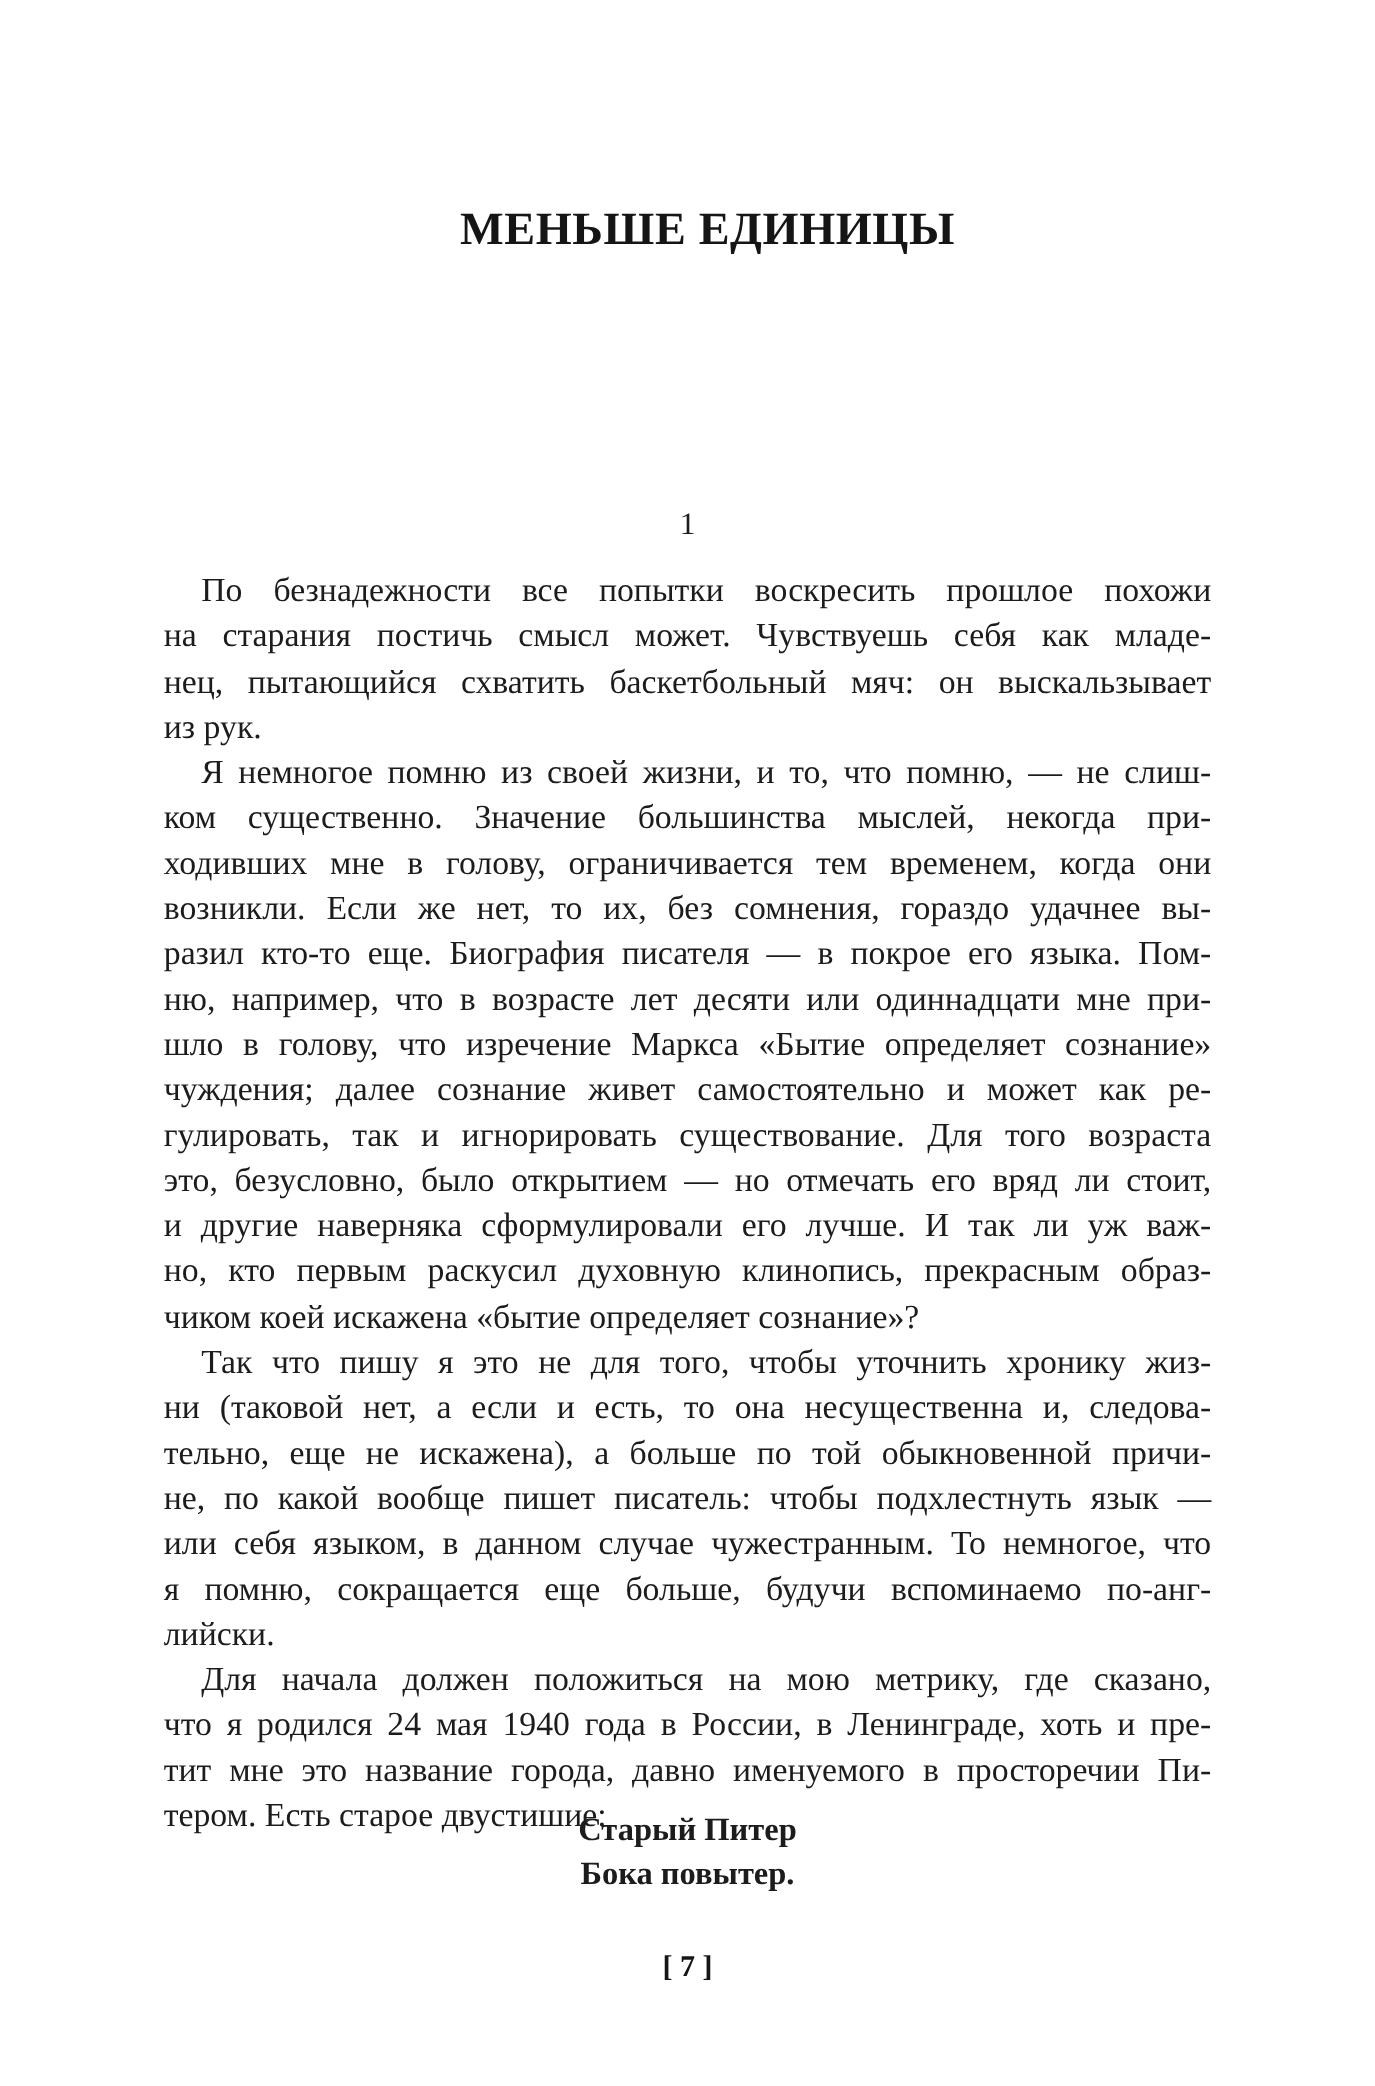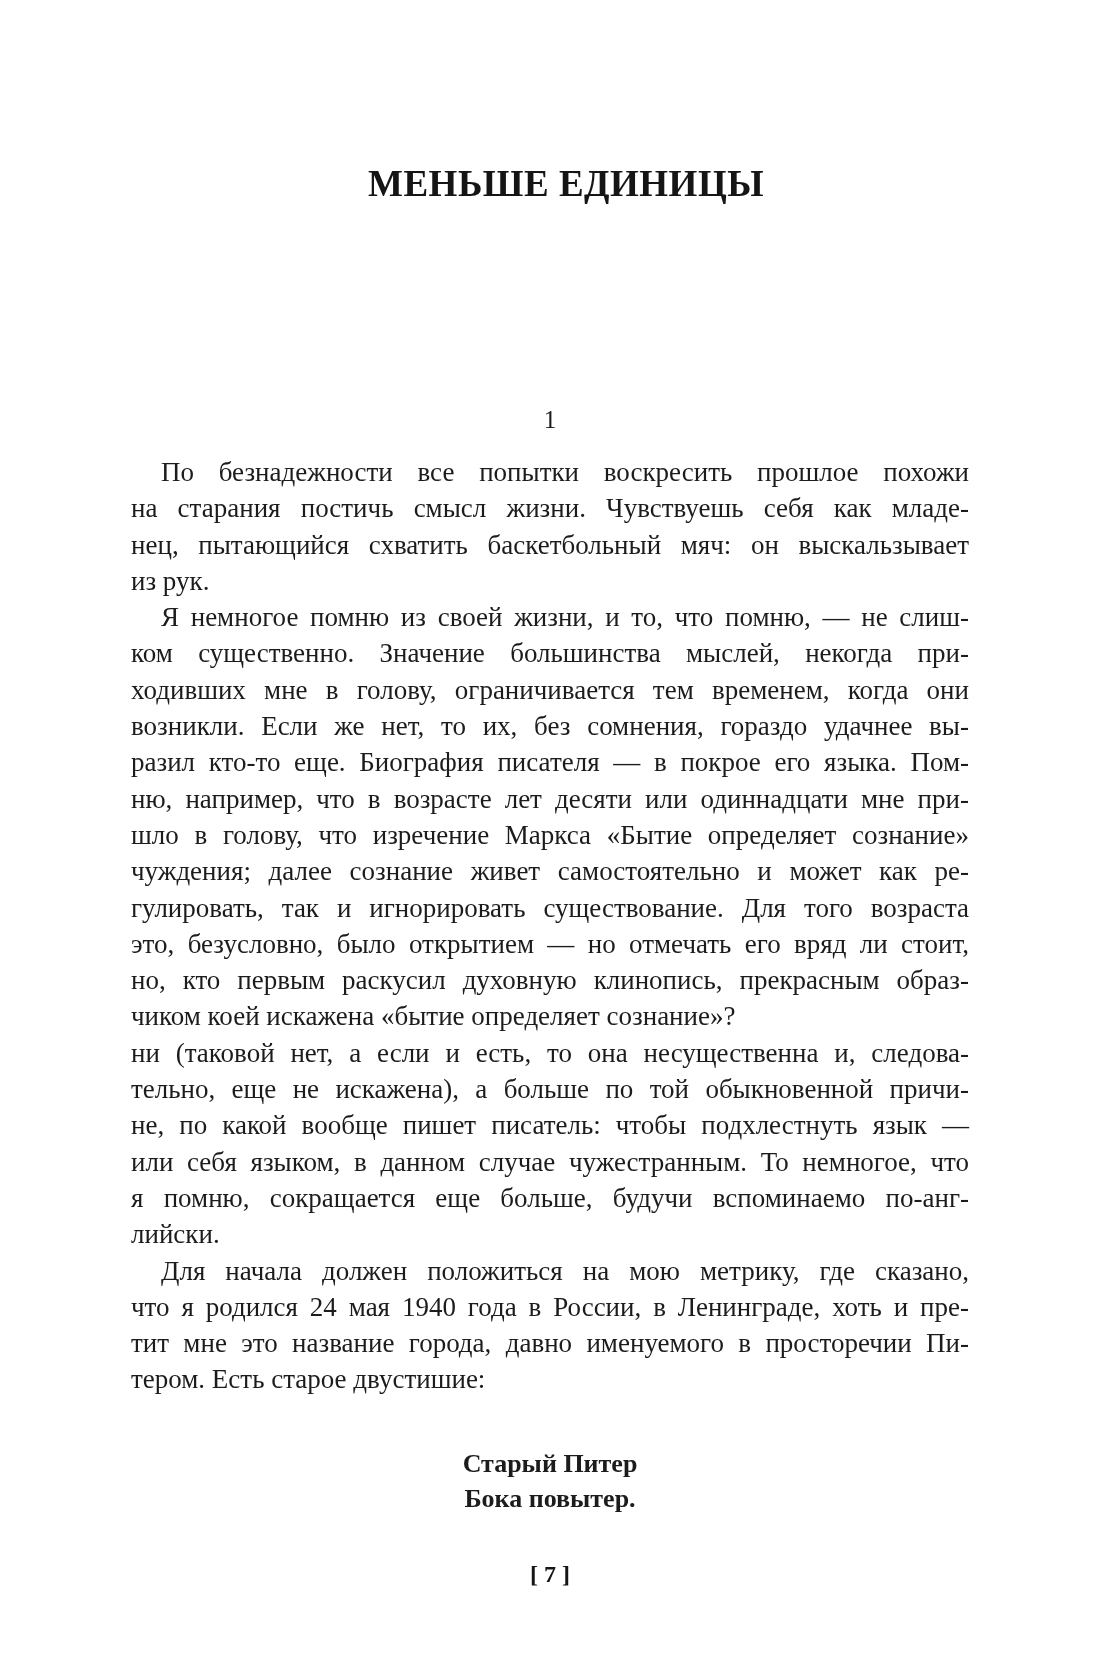--- a/index.html
+++ b/index.html
@@ -95,41 +95,43 @@
 <body>
 
 <div class="page">
   <h1 class="chapter-title">МЕНЬШЕ ЕДИНИЦЫ</h1>
   <div class="section-number">1</div>
 
   <div class="body-text">
 
     <div class="paragraph">
       <span class="line indent">По безнадежности все попытки воскресить прошлое похожи</span>
-      <span class="line">на старания постичь смысл жизни. Чувствуешь себя как младе-</span>
+      <span class="line">на старания постичь смысл может. Чувствуешь себя как младе-</span>
       <span class="line">нец, пытающийся схватить баскетбольный мяч: он выскальзывает</span>
       <span class="line last">из рук.</span>
     </div>
 
     <div class="paragraph">
       <span class="line indent">Я немногое помню из своей жизни, и то, что помню, — не слиш-</span>
       <span class="line">ком существенно. Значение большинства мыслей, некогда при-</span>
       <span class="line">ходивших мне в голову, ограничивается тем временем, когда они</span>
       <span class="line">возникли. Если же нет, то их, без сомнения, гораздо удачнее вы-</span>
       <span class="line">разил кто-то еще. Биография писателя — в покрое его языка. Пом-</span>
       <span class="line">ню, например, что в возрасте лет десяти или одиннадцати мне при-</span>
       <span class="line">шло в голову, что изречение Маркса «Бытие определяет сознание»</span>
       <span class="line">чуждения; далее сознание живет самостоятельно и может как ре-</span>
       <span class="line">гулировать, так и игнорировать существование. Для того возраста</span>
       <span class="line">это, безусловно, было открытием — но отмечать его вряд ли стоит,</span>
+      <span class="line">и другие наверняка сформулировали его лучше. И так ли уж важ-</span>
       <span class="line">но, кто первым раскусил духовную клинопись, прекрасным образ-</span>
       <span class="line last">чиком коей искажена «бытие определяет сознание»?</span>
     </div>
 
     <div class="paragraph">
+      <span class="line indent">Так что пишу я это не для того, чтобы уточнить хронику жиз-</span>
       <span class="line">ни (таковой нет, а если и есть, то она несущественна и, следова-</span>
       <span class="line">тельно, еще не искажена), а больше по той обыкновенной причи-</span>
       <span class="line">не, по какой вообще пишет писатель: чтобы подхлестнуть язык —</span>
       <span class="line">или себя языком, в данном случае чужестранным. То немногое, что</span>
       <span class="line">я помню, сокращается еще больше, будучи вспоминаемо по-анг-</span>
       <span class="line last">лийски.</span>
     </div>
 
     <div class="paragraph">
       <span class="line indent">Для начала должен положиться на мою метрику, где сказано,</span>

